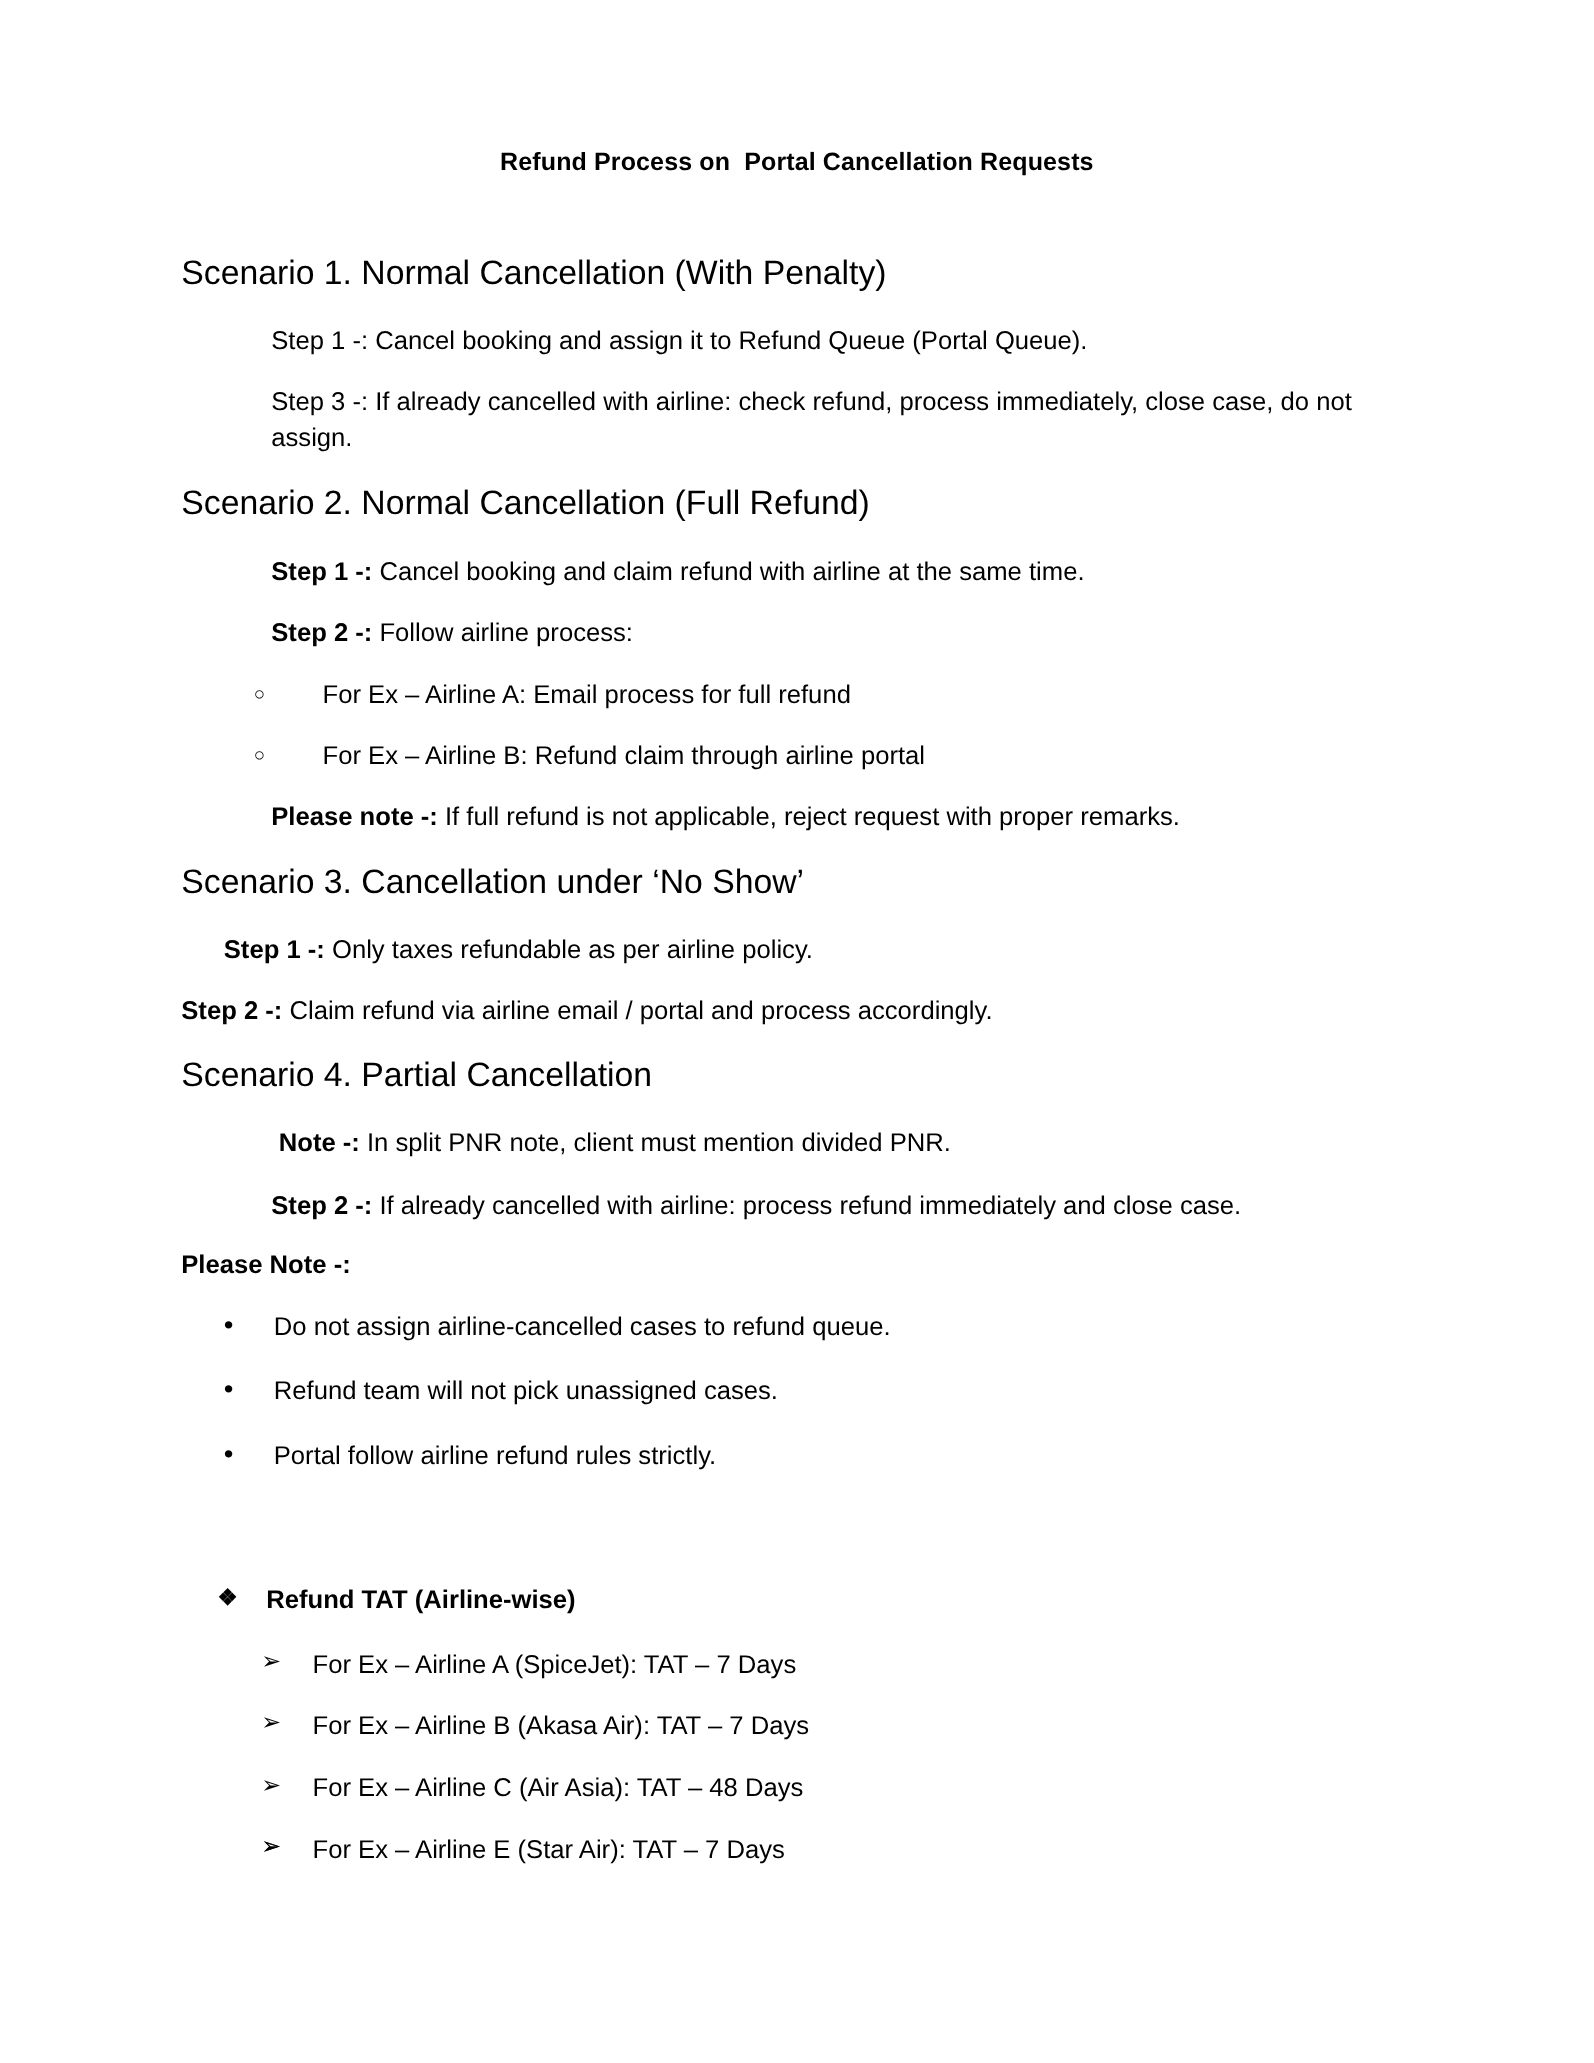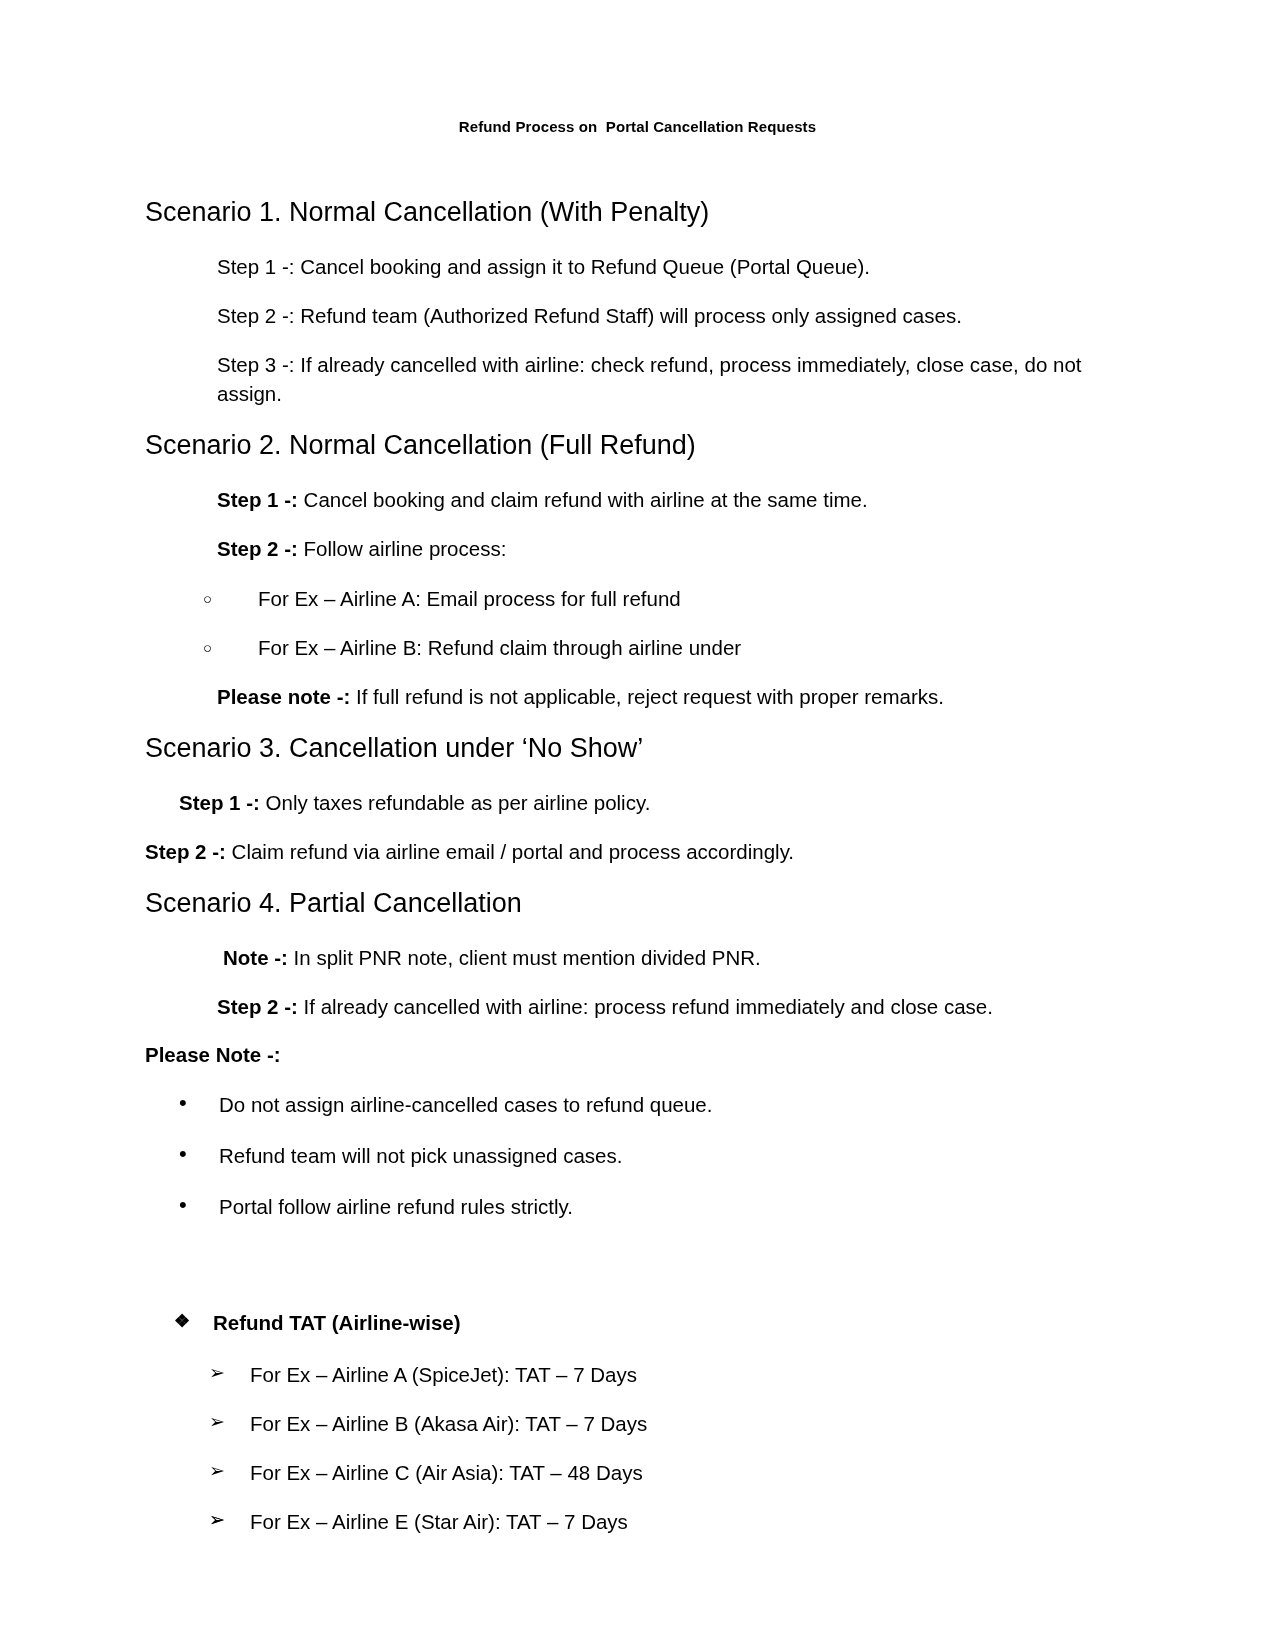--- a/index.html
+++ b/index.html
@@ -20,21 +20,21 @@
   }
   .content {
     position: absolute;
     left: 145px;
     top: 118px;
     width: 985px;
   }
 
   
   .doc-title {
-    font-size: 15px;
+    font-size: 20px;
     font-weight: bold;
     text-align: center;
     letter-spacing: 0.1px;
     margin: 0;
     padding: 0;
     white-space: pre;
     line-height: 1.25;
   }
   .spacer-lg { height: 58px; }
   .spacer-xl { height: 66px; }
@@ -156,42 +156,39 @@
 
     <div class="doc-title">Refund Process on  Portal Cancellation Requests</div>
 
     <div class="spacer-lg"></div>
 
     <div class="scenario-heading">Scenario 1. Normal Cancellation (With Penalty)</div>
 
     <p class="step ind-1">
       <span class="lbl">Step 1 -:</span><span> Cancel booking and assign it to Refund Queue (Portal Queue).</span>
     </p>
-    <p class="step ind-1">
-      <span class="lbl">Step 2 -:</span><span> Refund team (Authorized Refund Staff) will process only assigned cases.</span>
-    </p>
     <p class="step ind-1" style="margin-left:72px;">
       <span class="lbl">Step 3 -:</span><span> If already cancelled with airline: check refund, process immediately, close case, do not assign.</span>
     </p>
 
     <div class="scenario-heading">Scenario 2. Normal Cancellation (Full Refund)</div>
 
     <p class="step ind-1 bold-lbl">
       <span class="lbl">Step 1 -:</span><span> Cancel booking and claim refund with airline at the same time.</span>
     </p>
     <p class="step ind-1 bold-lbl">
       <span class="lbl">Step 2 -:</span><span> Follow airline process:</span>
     </p>
 
     <ul class="olist">
       <li>
         <span class="marker">○</span><span>For Ex – Airline A: Email process for full refund</span>
       </li>
       <li>
-        <span class="marker">○</span><span>For Ex – Airline B: Refund claim through airline under</span>
+        <span class="marker">○</span><span>For Ex – Airline B: Refund claim through airline portal</span>
       </li>
     </ul>
 
     <p class="step ind-1 bold-lbl">
       <span class="lbl">Please note -:</span><span> If full refund is not applicable, reject request with proper remarks.</span>
     </p>
 
     <div class="scenario-heading">Scenario 3. Cancellation under ‘No Show’</div>
 
     <p class="step ind-0b bold-lbl">

